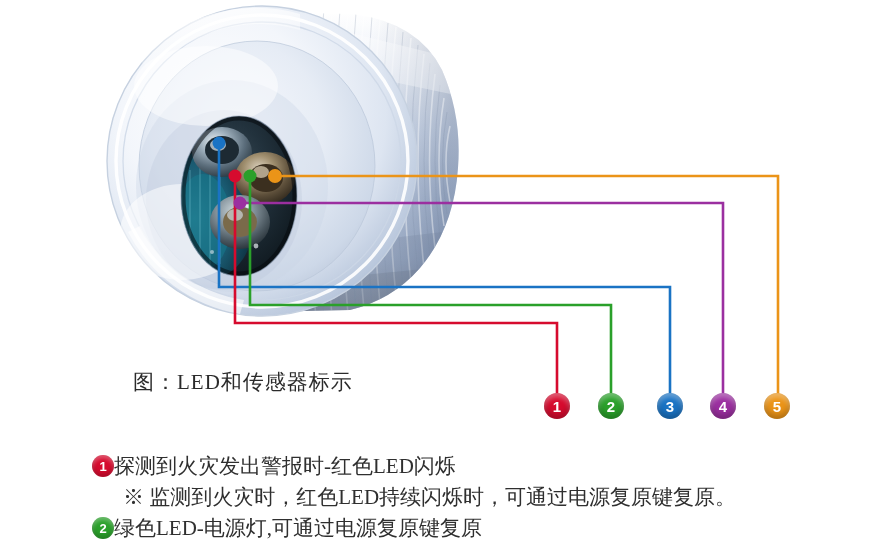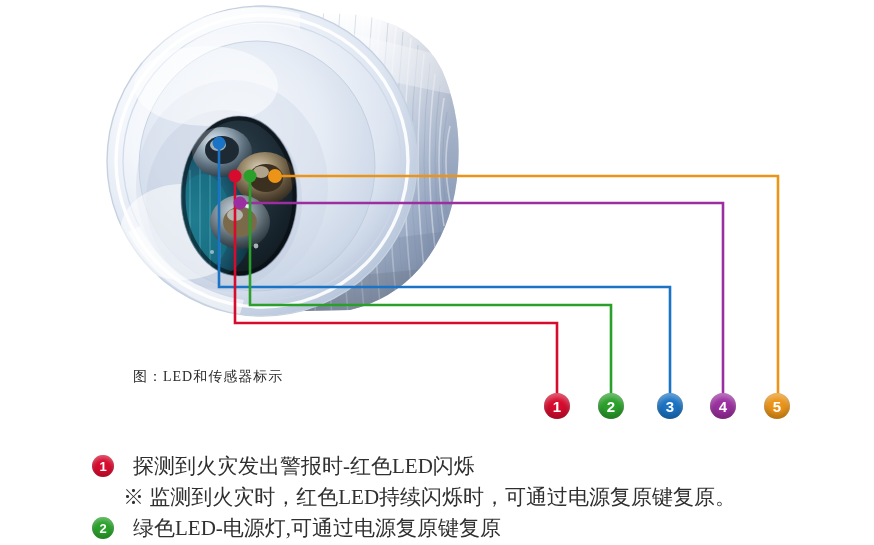--- a/index.html
+++ b/index.html
@@ -6,37 +6,37 @@
   body{
     width:874px;height:545px;background:#ffffff;overflow:hidden;position:relative;
     font-family:"Liberation Serif","DejaVu Serif",serif;
   }
   #stage{position:absolute;left:0;top:0;width:874px;height:545px;}
   #photo{position:absolute;left:0;top:0;width:874px;height:545px;}
   #lines{position:absolute;left:0;top:0;width:874px;height:545px;}
 
   .caption{
     position:absolute;left:133px;top:368px;
-    font-size:14px;color:#2b2b2b;letter-spacing:1px;white-space:nowrap;
+    font-size:21px;color:#2b2b2b;letter-spacing:1px;white-space:nowrap;
     font-family:"Liberation Serif","DejaVu Serif",serif;
   }
 
   .legend{position:absolute;left:92px;top:452px;width:700px;}
   .legend-row{display:flex;align-items:flex-start;height:31px;}
   .legend-row.note{padding-left:31px;height:31px;}
   .bullet{
     width:22px;height:22px;border-radius:50%;
     flex:0 0 22px;margin-top:3px;
     display:flex;align-items:center;justify-content:center;
     color:#ffffff;font-size:13px;font-weight:bold;line-height:1;
     font-family:"Liberation Sans",sans-serif;
     box-shadow:inset 0 -3px 5px rgba(0,0,0,.22), inset 0 3px 4px rgba(255,255,255,.33);
   }
   .legend-txt{
-    margin-left:19px;font-size:21px;color:#2f2f2f;white-space:nowrap;line-height:28px;
+    margin-left:0;font-size:21px;color:#2f2f2f;white-space:nowrap;line-height:28px;
     font-family:"Liberation Serif","DejaVu Serif",serif;
   }
   .legend-row.note .legend-txt{margin-left:0;}
 
   
   .pin{position:absolute;width:26px;height:26px;border-radius:50%;
     display:flex;align-items:center;justify-content:center;
     color:#fff;font-size:15px;font-weight:bold;line-height:1;
     font-family:"Liberation Sans",sans-serif;
     box-shadow:inset 0 -4px 6px rgba(0,0,0,.25), inset 0 4px 5px rgba(255,255,255,.35);

